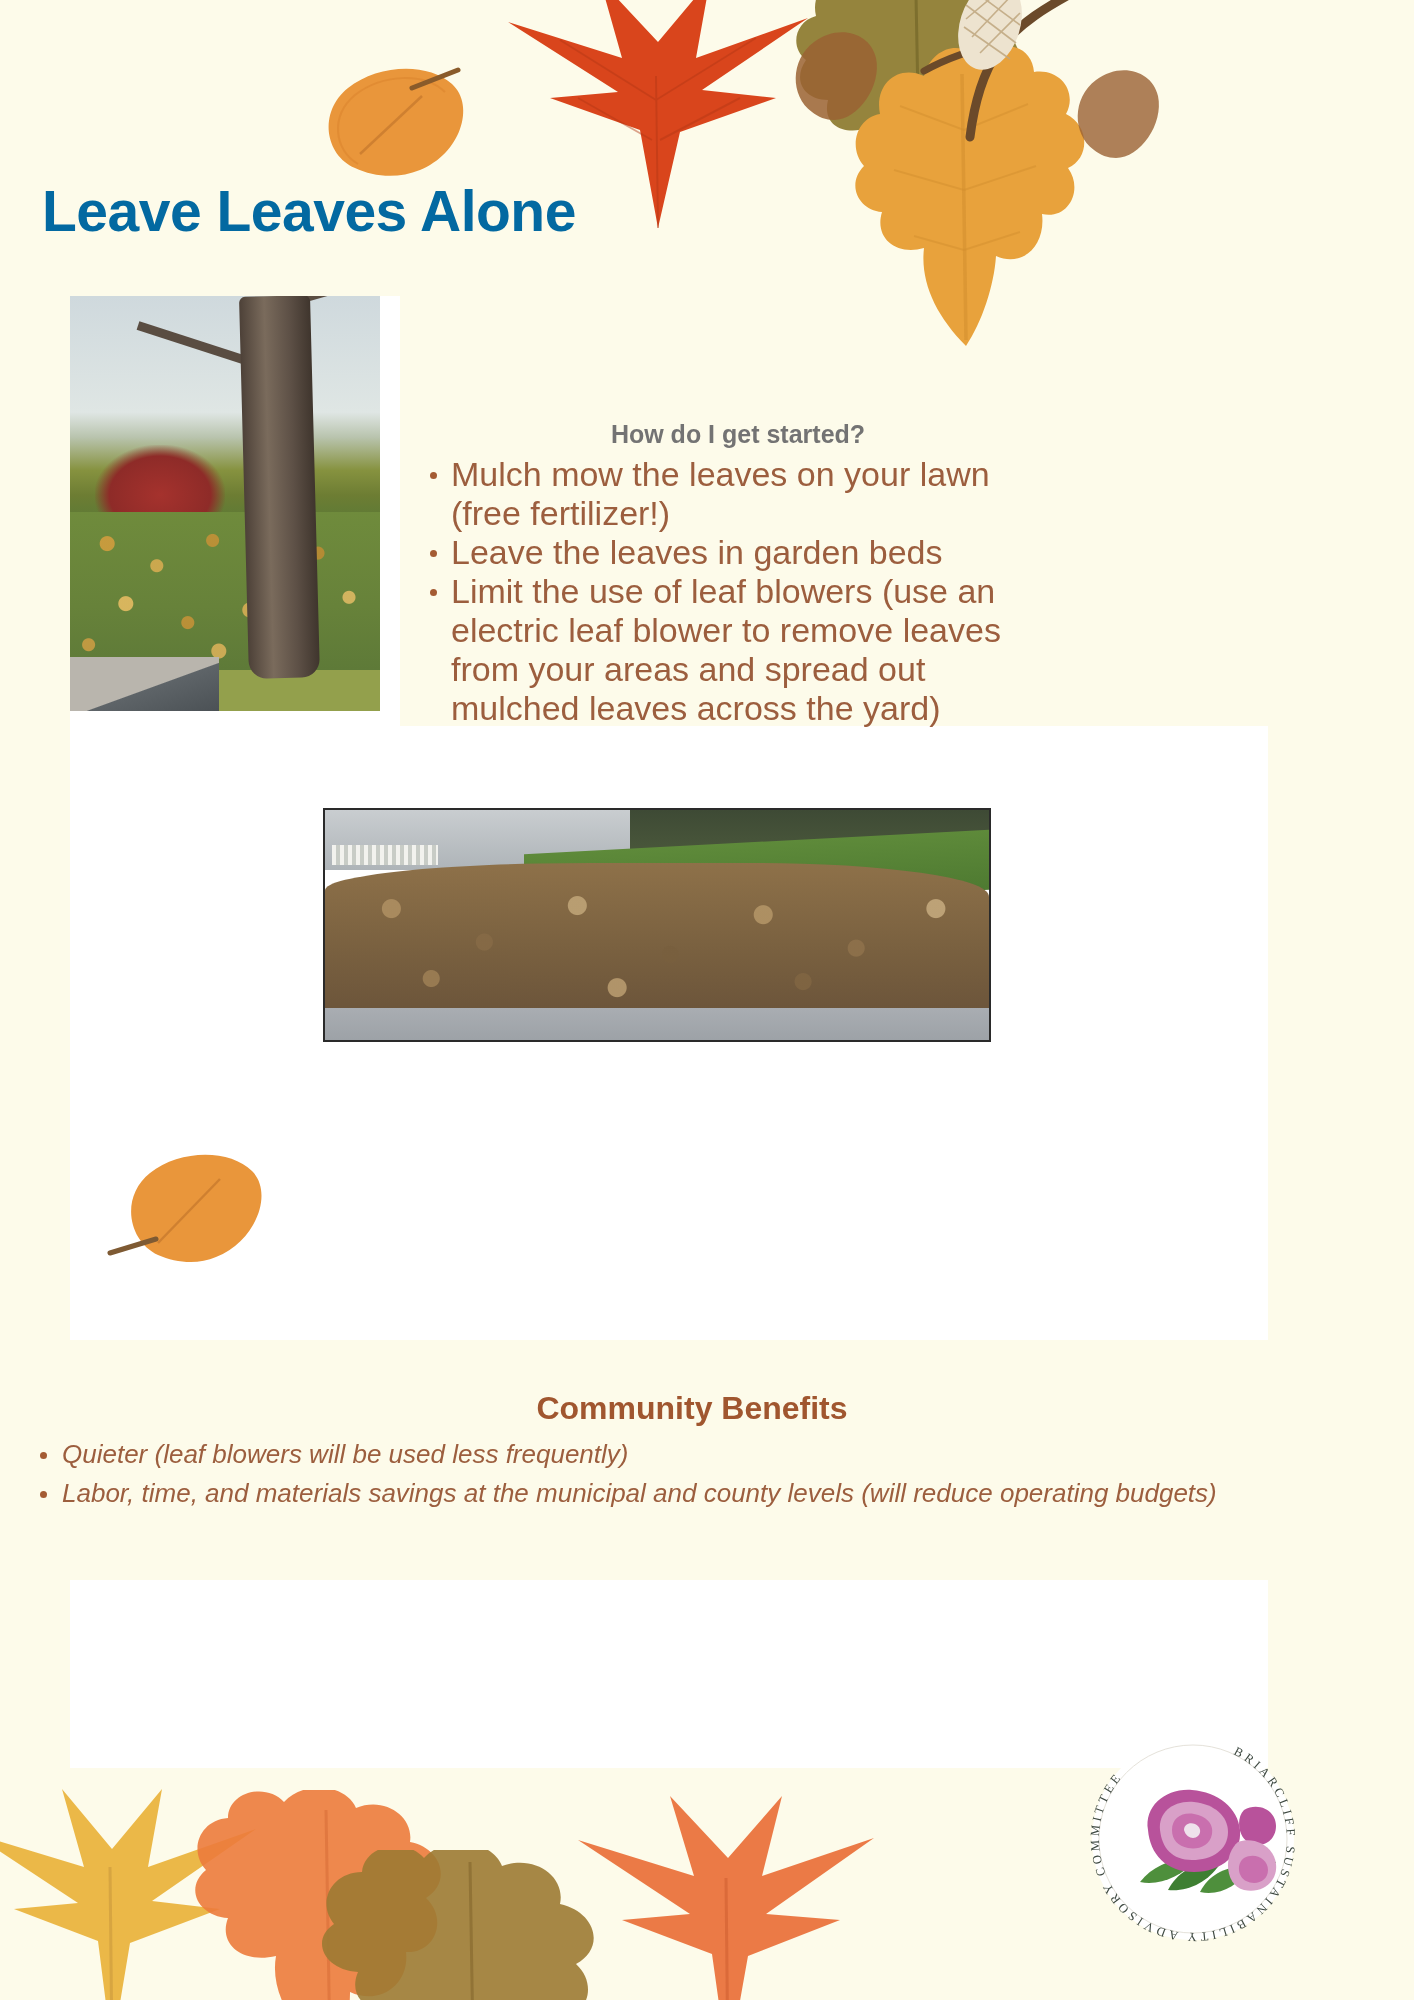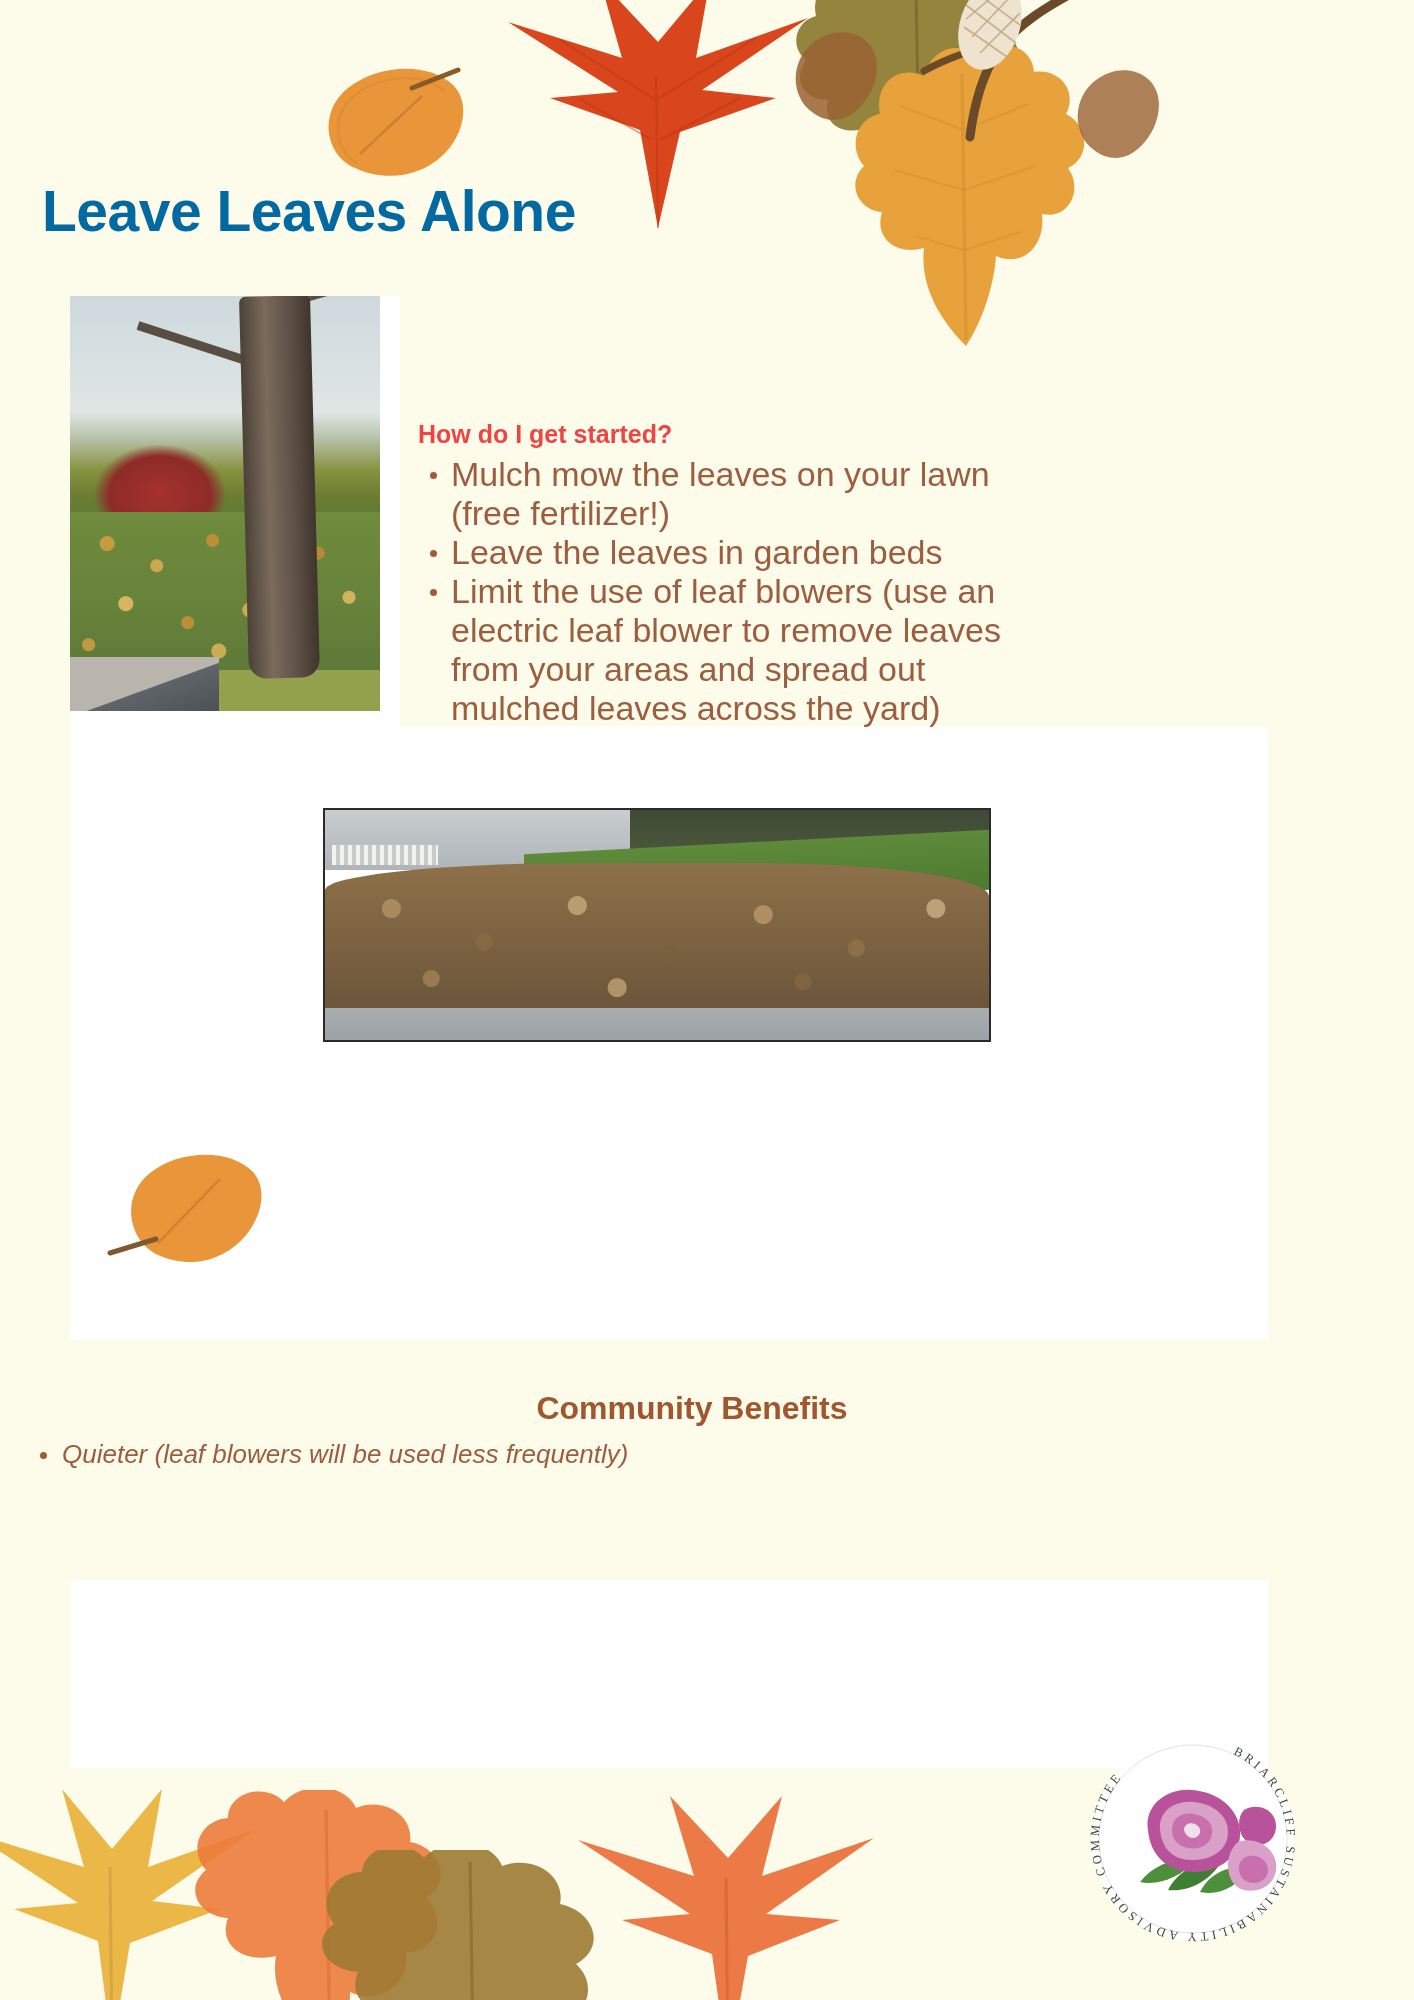--- a/index.html
+++ b/index.html
@@ -79,21 +79,21 @@
       radial-gradient(circle at 16% 76%, rgba(156,126,84,.9) 0 8px, transparent 9px),
       radial-gradient(circle at 44% 82%, rgba(183,154,110,.9) 0 9px, transparent 10px),
       radial-gradient(circle at 72% 78%, rgba(128,101,66,.9) 0 8px, transparent 9px),
       linear-gradient(#8e7149,#7a6140 55%,#6b543a);
     border-radius:40% 35% 0 0/18% 22% 0 0;}
   .pp-road{position:absolute;left:0;bottom:0;width:100%;height:14%;background:linear-gradient(#a9adb2,#9da2a7);}
 
   
   .started-block{position:absolute;left:418px;top:420px;width:640px;z-index:6;}
   .started-head{
-    text-align:left;font-size:25px;font-weight:bold;color:#ef4444;
+    text-align:center;font-size:25px;font-weight:bold;color:#737373;
     margin-bottom:6px;
   }
   ul.bl{list-style:none;margin:0;padding:0;}
   ul.bl li{
     position:relative;padding-left:33px;
     font-size:34px;line-height:39px;color:#9C5E3E;
   }
   ul.bl li::before{
     content:"";position:absolute;left:12px;top:17px;
     width:7px;height:7px;border-radius:50%;background:#A45B33;
@@ -219,20 +219,21 @@
   <div class="pp-fence"></div>
   <div class="pp-lawn"></div>
   <div class="pp-pile"></div>
   <div class="pp-road"></div>
 </div>
 
 <div class="benefits-block">
   <div class="benefits-head">Community Benefits</div>
   <ul class="bl">
     <li>Quieter (leaf blowers will be used less frequently)</li>
+    <li>Labor, time, and materials savings at the municipal and county levels (will reduce operating budgets)</li>
   </ul>
 </div>
 
 <svg class="leaf" style="left:-40px;top:1775px;width:300px;height:280px;" viewBox="0 0 300 280">
   <path d="M152 276 L138 166 L54 134 L118 128 L12 58 L124 92 L102 14 L152 74 L202 14 L188 92 L296 54 L192 126 L260 134 L170 168 Z" fill="#E9B23A" opacity=".92"></path>
   <path d="M152 276 L150 92" stroke="#C4913A" stroke-width="3" fill="none" opacity=".5"></path>
 </svg>
 
 <svg class="leaf" style="left:170px;top:1790px;width:330px;height:270px;" viewBox="0 0 330 270">
   <path d="M160 268 C120 238 100 200 106 166 C72 174 48 154 58 128 C28 126 14 98 36 80

